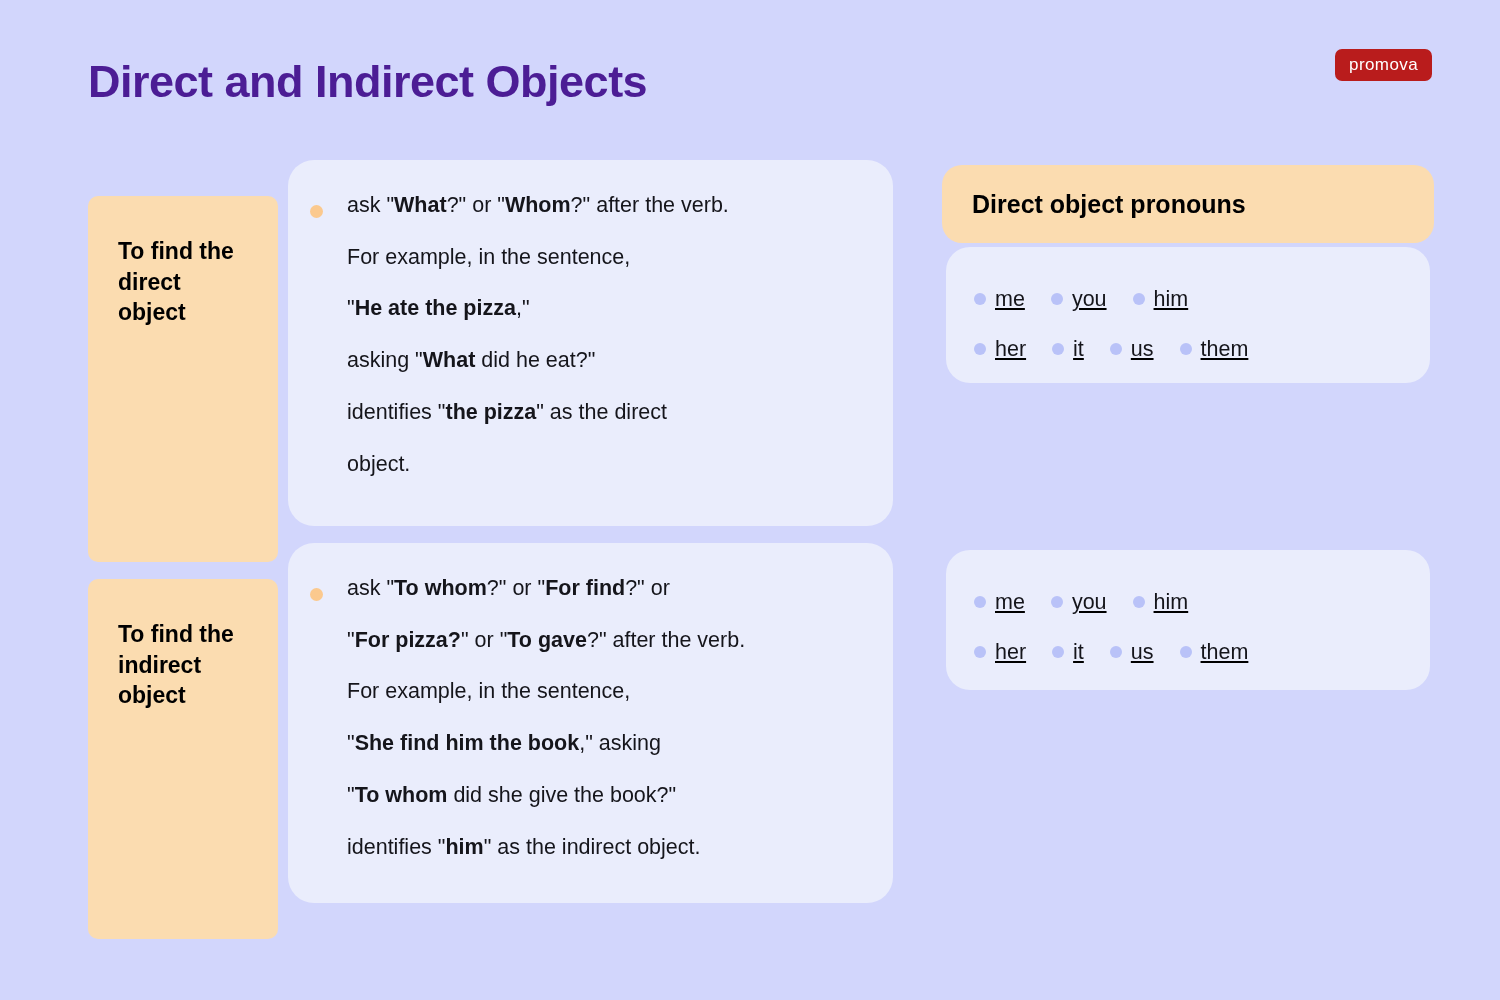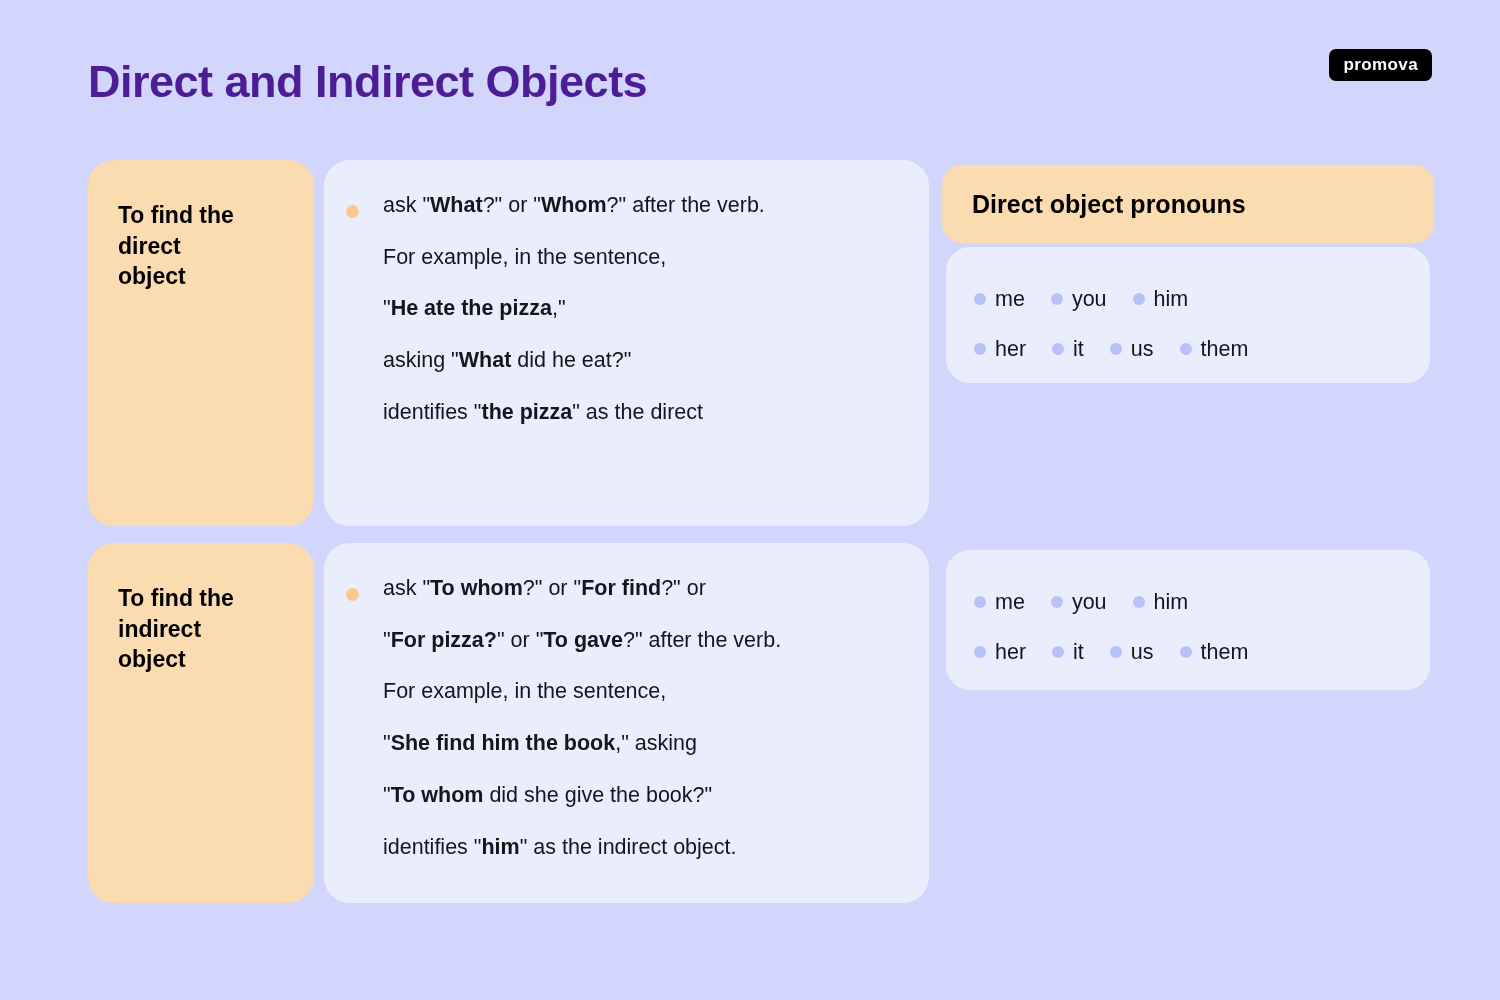--- a/index.html
+++ b/index.html
@@ -27,44 +27,45 @@
     font-weight: 700;
     letter-spacing: -0.5px;
     color: #4c1d95;
     white-space: nowrap;
   }
 
   .logo {
     position: absolute;
     right: 68px;
     top: 49px;
-    background: #000000;
+    background: #b91c1c;
     color: #fff;
     border-radius: 7px;
     padding: 7px 14px 8px 14px;
     font-size: 17px;
-    font-weight: 700;
+    font-weight: 400;
     letter-spacing: 0.4px;
     line-height: 1;
   }
 
   
   .row {
     position: absolute;
     display: flex;
     align-items: stretch;
   }
   .row-1 { left: 88px; top: 160px; }
   .row-2 { left: 88px; top: 543px; }
 
   .label-card {
-    width: 226px;
+    width: 190px;
     background: #fbdcb0;
-    border-radius: 26px;
+    border-radius: 10px;
     padding: 40px 30px 30px 30px;
+    margin-top: 36px;
   }
   .row-1 .label-card { height: 366px; }
   .row-2 .label-card { height: 360px; }
 
   .label-card-text {
     font-size: 23px;
     font-weight: 700;
     line-height: 1.33;
     color: #000;
     white-space: pre-line;
@@ -127,20 +128,21 @@
     font-weight: 700;
     color: #000;
   }
 
   .panel-body {
     margin: 4px auto 0 auto;
     width: 484px;
     background: #eaedfc;
     border-radius: 24px;
     padding: 27px 0 27px 0;
+    text-decoration: underline;
   }
   .panel-1 .panel-body { height: 136px; }
   .panel-2 .panel-body { height: 140px; }
 
   .pron-row {
     display: flex;
     align-items: center;
     padding-left: 28px;
     height: 50px;
   }
@@ -180,20 +182,21 @@
   </div>
   <div class="content-card">
     <div class="content-body">
       <span class="bullet-orange"></span>
       <div class="content-lines">
           <span class="ln">ask "<b>What</b>?" or "<b>Whom</b>?" after the verb.</span>
           <span class="ln">For example, in the sentence,</span>
           <span class="ln">"<b>He ate the pizza</b>,"</span>
           <span class="ln">asking "<b>What</b> did he eat?"</span>
           <span class="ln">identifies "<b>the pizza</b>" as the direct</span>
+          <span class="ln">object.</span>
         </div>
     </div>
   </div>
 </div>
 
 <div class="row row-2">
   <div class="label-card">
     <div class="label-card-text">To find the
 indirect
 object</div>

